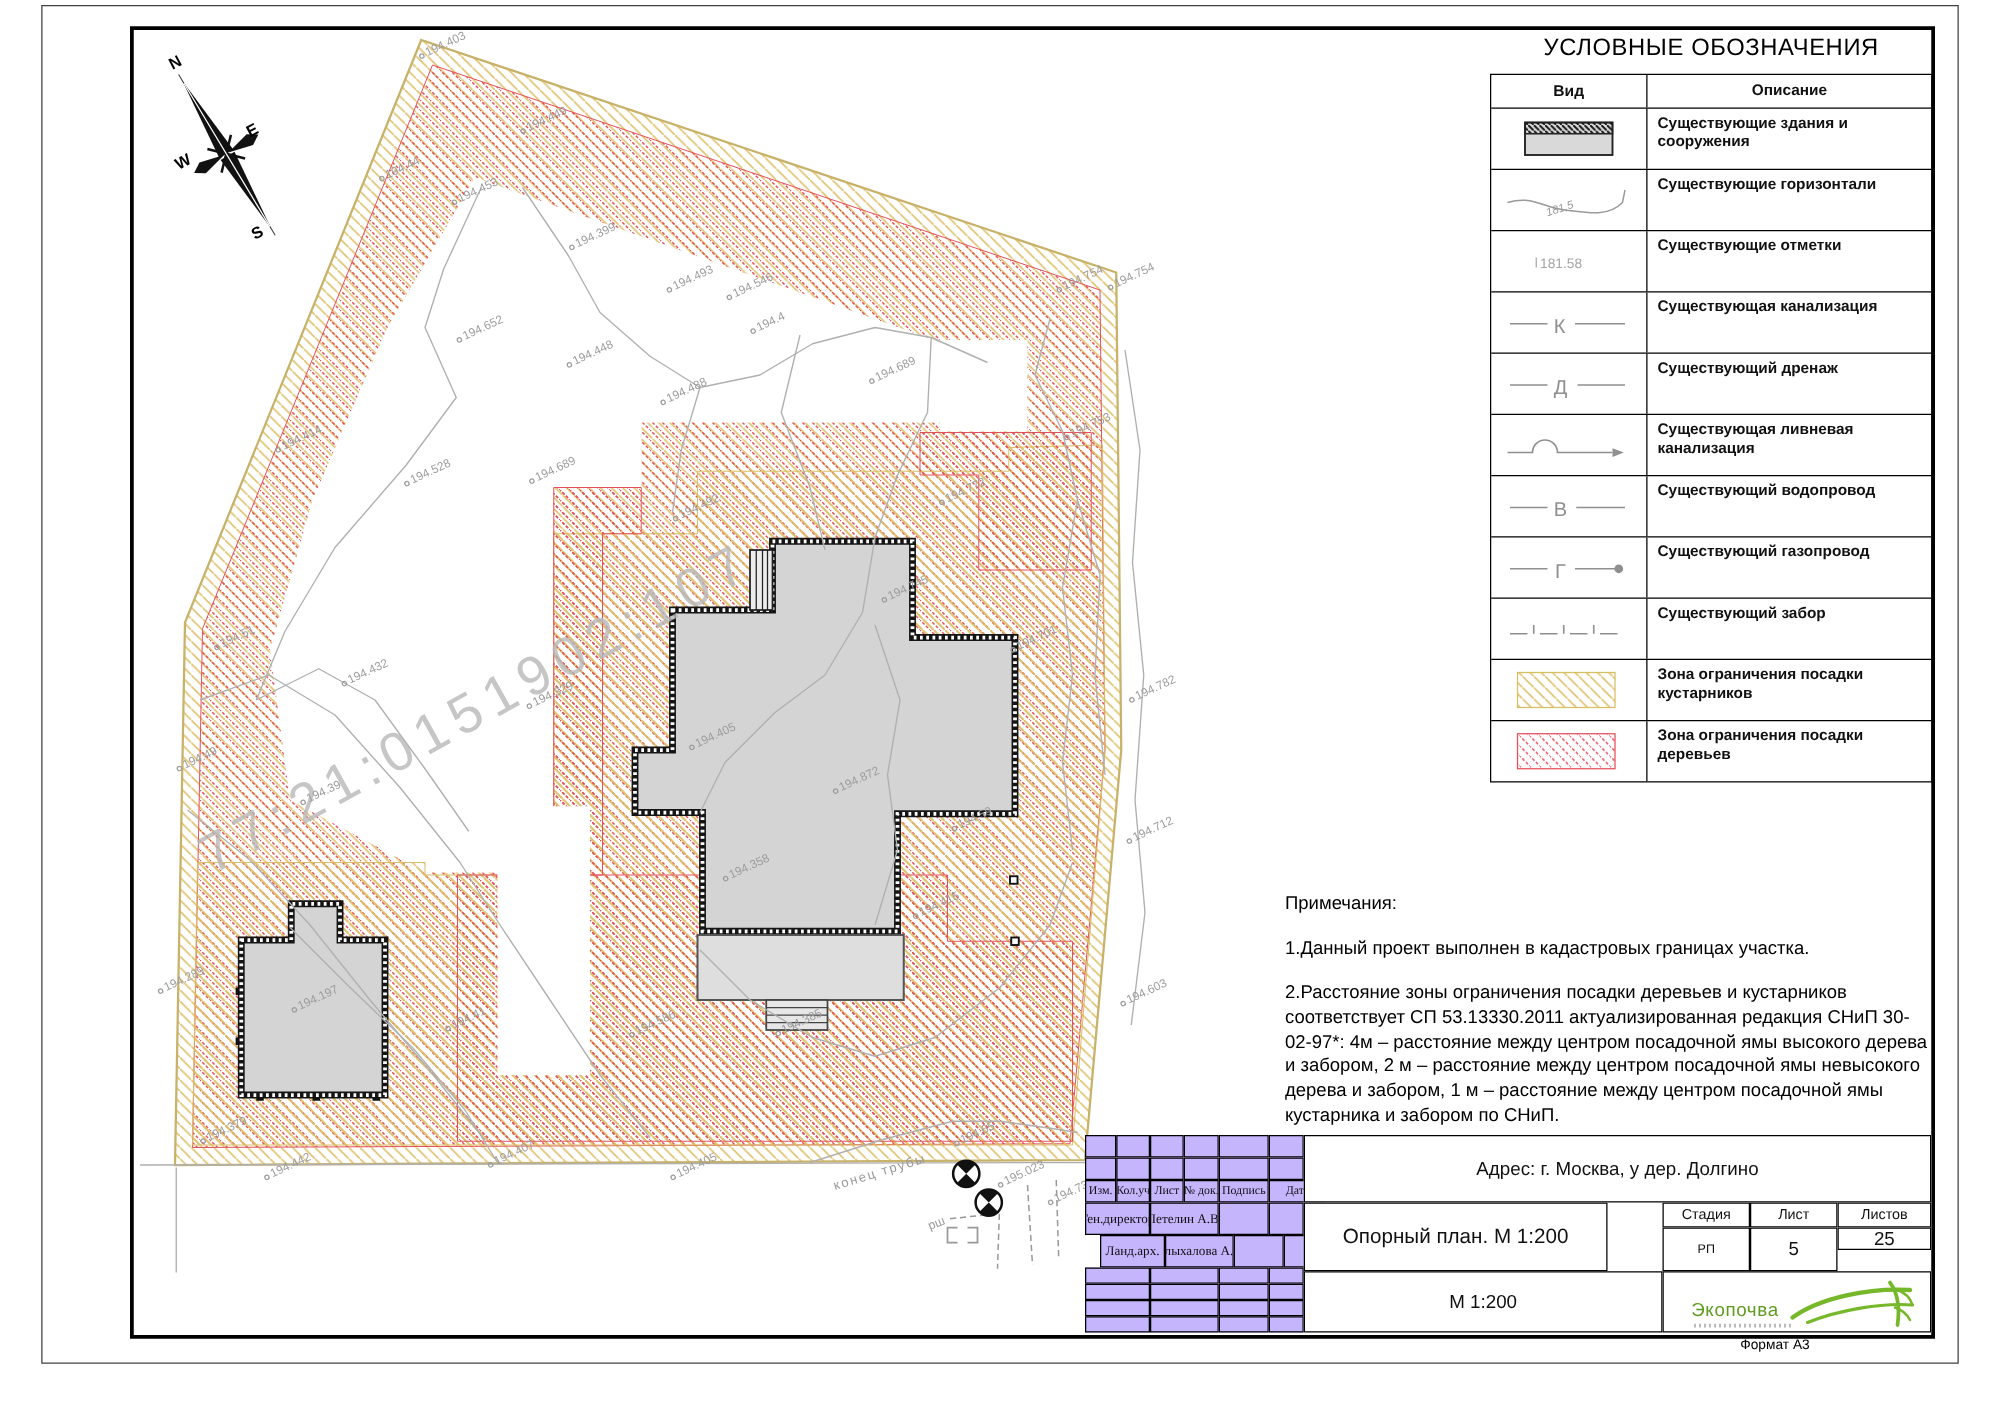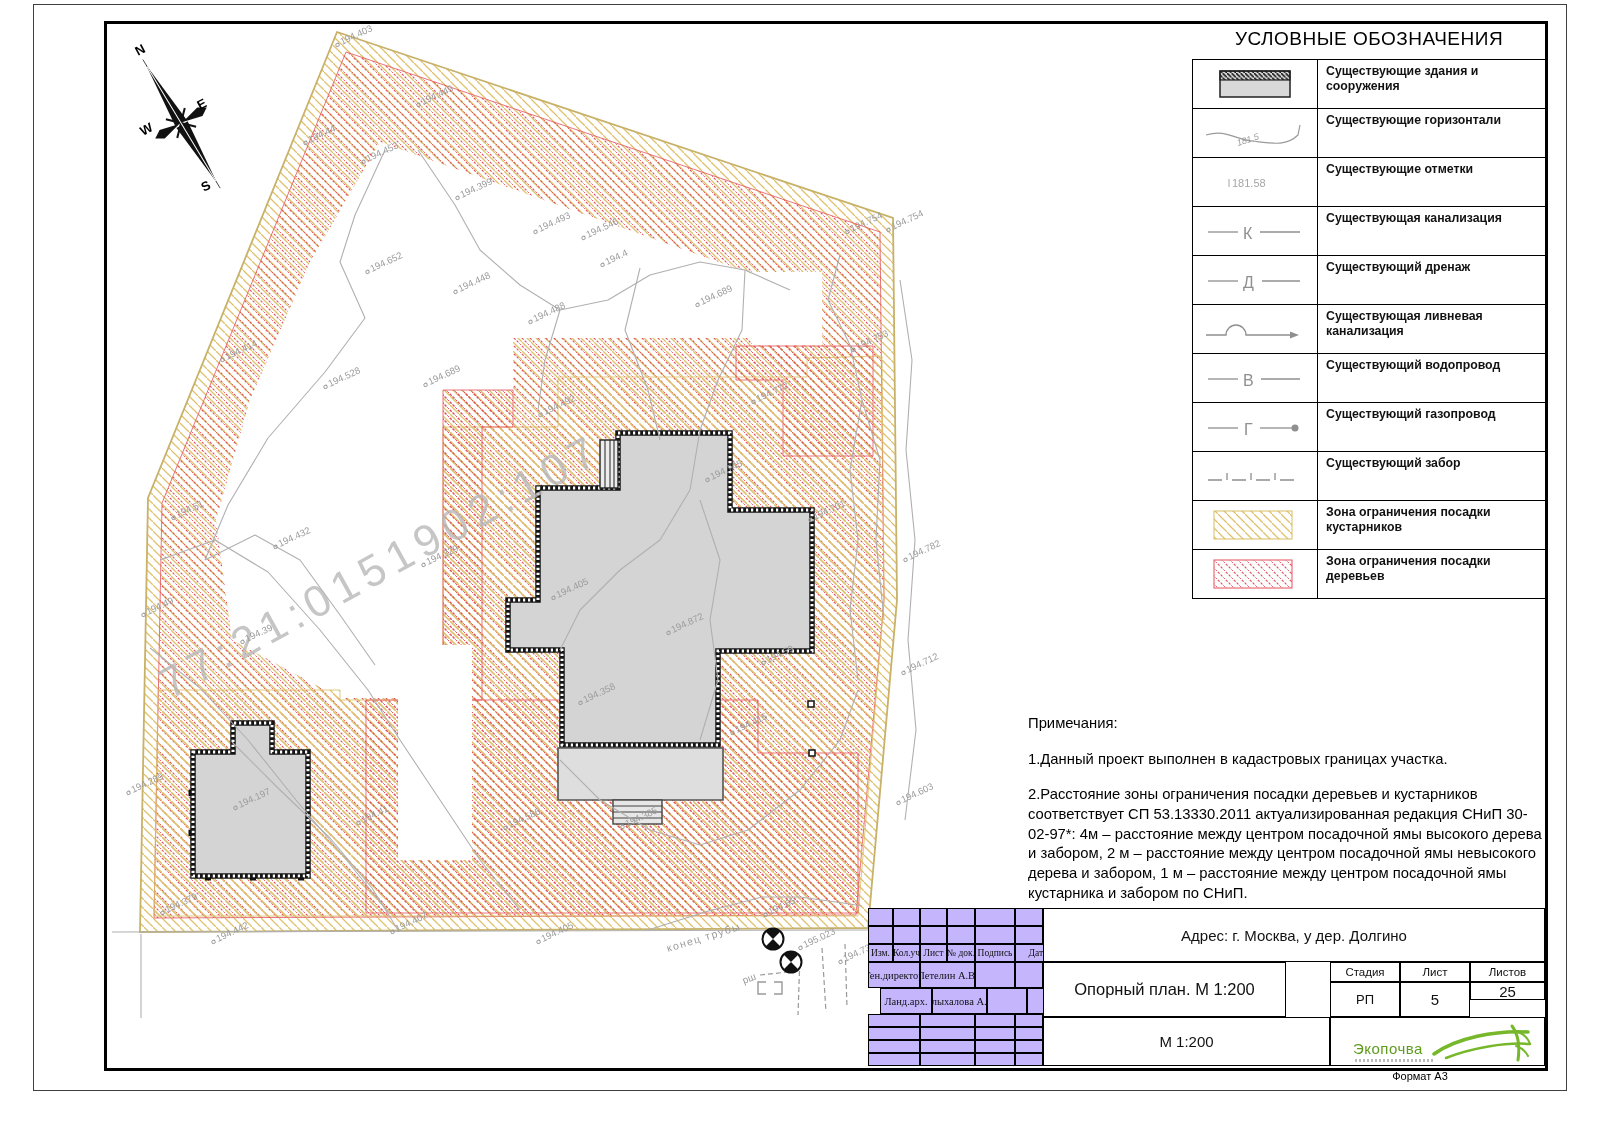--- a/index.html
+++ b/index.html
@@ -245,20 +245,24 @@
       <text x="200" y="110" font-size="13" font-weight="bold" transform="rotate(-28 200 110)">E</text>
       <text x="143" y="136" font-size="13" font-weight="bold" transform="rotate(-28 143 136)">W</text>
       <text x="204" y="192" font-size="13" font-weight="bold" transform="rotate(-28 204 192)">S</text>
     </g>
   </g>
 </svg>
 
 <div class="abs legend">
   <div class="legend-title">УСЛОВНЫЕ ОБОЗНАЧЕНИЯ</div>
   <div class="lg-table">
+    <div class="lg-head">
+      <div class="lg-sym">Вид</div>
+      <div class="lg-desc">Описание</div>
+    </div>
 
     <div class="lg-row">
       <div class="lg-sym">
         <svg width="110" height="40">
             <rect x="20" y="7" width="70" height="26" fill="#d9d9d9" stroke="#222" stroke-width="1.5"></rect>
             <rect x="20" y="7" width="70" height="9" fill="url(#hd)" stroke="#222" stroke-width="1.2"></rect>
           </svg>
       </div>
       <div class="lg-desc">Существующие здания и сооружения</div>
     </div>
@@ -446,21 +450,21 @@
   </div>
   <div class="tb" style="left:1330px;top:962px;width:70px;height:20px;font-size:11.5px;">
     <span>Стадия</span>
   </div>
   <div class="tb" style="left:1400px;top:962px;width:70px;height:20px;font-size:11.5px;">
     <span>Лист</span>
   </div>
   <div class="tb" style="left:1470px;top:962px;width:75px;height:20px;font-size:11.5px;">
     <span>Листов</span>
   </div>
-  <div class="tb" style="left:1330px;top:982px;width:70px;height:35px;font-size:13px;">
+  <div class="tb" style="left:1330px;top:982px;width:70px;height:35px;font-size:10px;">
     <span>РП</span>
   </div>
   <div class="tb" style="left:1400px;top:982px;width:70px;height:35px;font-size:15px;">
     <span>5</span>
   </div>
   <div class="tb" style="left:1470px;top:982px;width:75px;height:18px;font-size:15px;">
     <span>25</span>
   </div>
   <div class="tb" style="left:1043px;top:1017px;width:287px;height:49px;font-size:15px;">
     <span>М 1:200</span>

